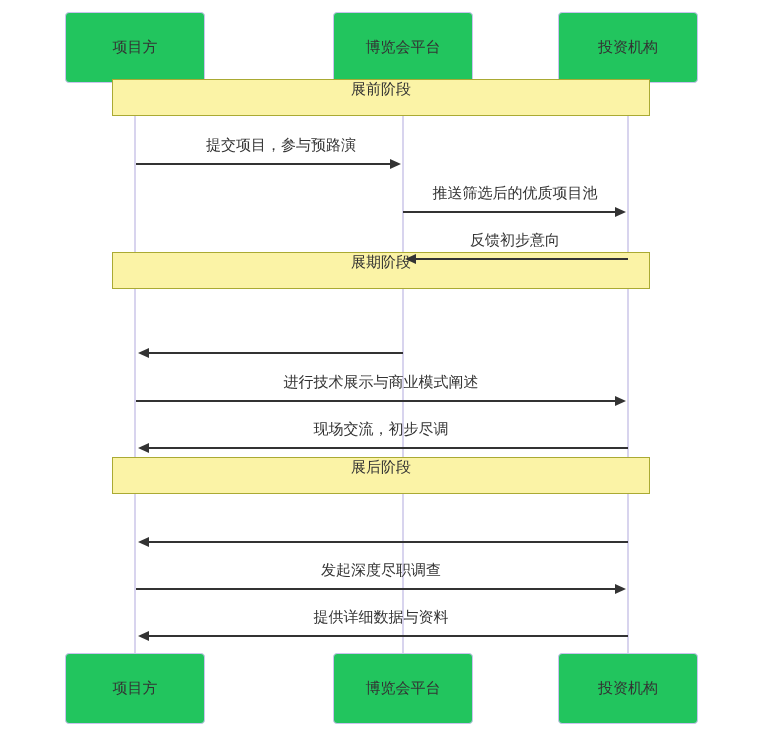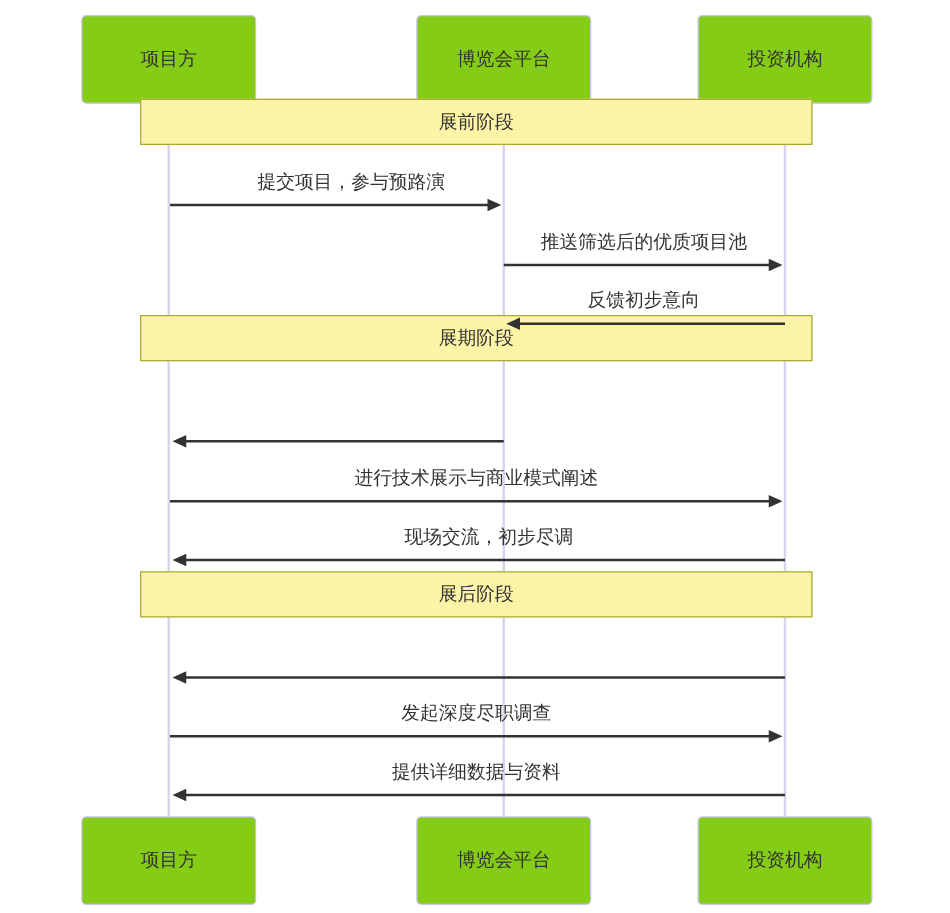--- a/index.html
+++ b/index.html
@@ -15,52 +15,52 @@
     position: absolute; width: 2px; top: 68px; height: 585px;
     background: #d8d4ee;
   }
   .lifeline.l1 { left: 134px; }
   .lifeline.l2 { left: 402px; }
   .lifeline.l3 { left: 627px; }
 
   
   .actor {
     position: absolute; width: 140px; height: 71px;
-    background: #84cc16; border: 1px solid #c9c3ee; border-radius: 4px;
+    background: #22c55e; border: 1px solid #c9c3ee; border-radius: 4px;
     display: flex; align-items: center; justify-content: center;
     font-size: 15px; color: #333333; box-sizing: border-box;
   }
   .actor.top { top: 12px; }
   .actor.bottom { top: 653px; }
   .actor.a1 { left: 65px; }
   .actor.a2 { left: 333px; }
   .actor.a3 { left: 558px; }
 
   
   .phase {
     position: absolute; left: 112px; width: 538px; height: 37px;
     background: #FBF3A6; border: 1px solid #AAAA33;
-    display: flex; align-items: center; justify-content: center;
+    display: flex; align-items: flex-start; justify-content: center;
     font-size: 15px; color: #333333; box-sizing: border-box;
   }
   .phase.p1 { top: 79px; }
   .phase.p2 { top: 252px; }
   .phase.p3 { top: 457px; font-family: Liberation Serif, serif; }
 
   
   .msg-label {
     position: absolute; transform: translateX(-50%);
     white-space: nowrap; font-size: 15px; color: #333333;
   }
   .ml1 { left: 269px; top: 136px; margin-left: 12px; }
   .ml2 { left: 515px; top: 184px; }
   .ml3 { left: 515px; top: 231px; }
   .ml4 { left: 269px; top: 325px; }
   .ml5 { left: 381px; top: 373px; }
-  .ml6 { left: 391px; top: 420px; text-align: right; }
+  .ml6 { left: 381px; top: 420px; text-align: right; }
   .ml7 { left: 381px; top: 514px; }
   .ml8 { left: 381px; top: 561px; }
   .ml9 { left: 381px; top: 608px; }
 
   
   .msg-line { position: absolute; height: 2px; background: #333333; }
   .li1 { left: 136px; top: 163px; width: 256px; }
   .li2 { left: 403px; top: 211px; width: 214px; }
   .li3 { left: 414px; top: 258px; width: 214px; }
   .li4 { left: 147px; top: 352px; width: 256px; }

